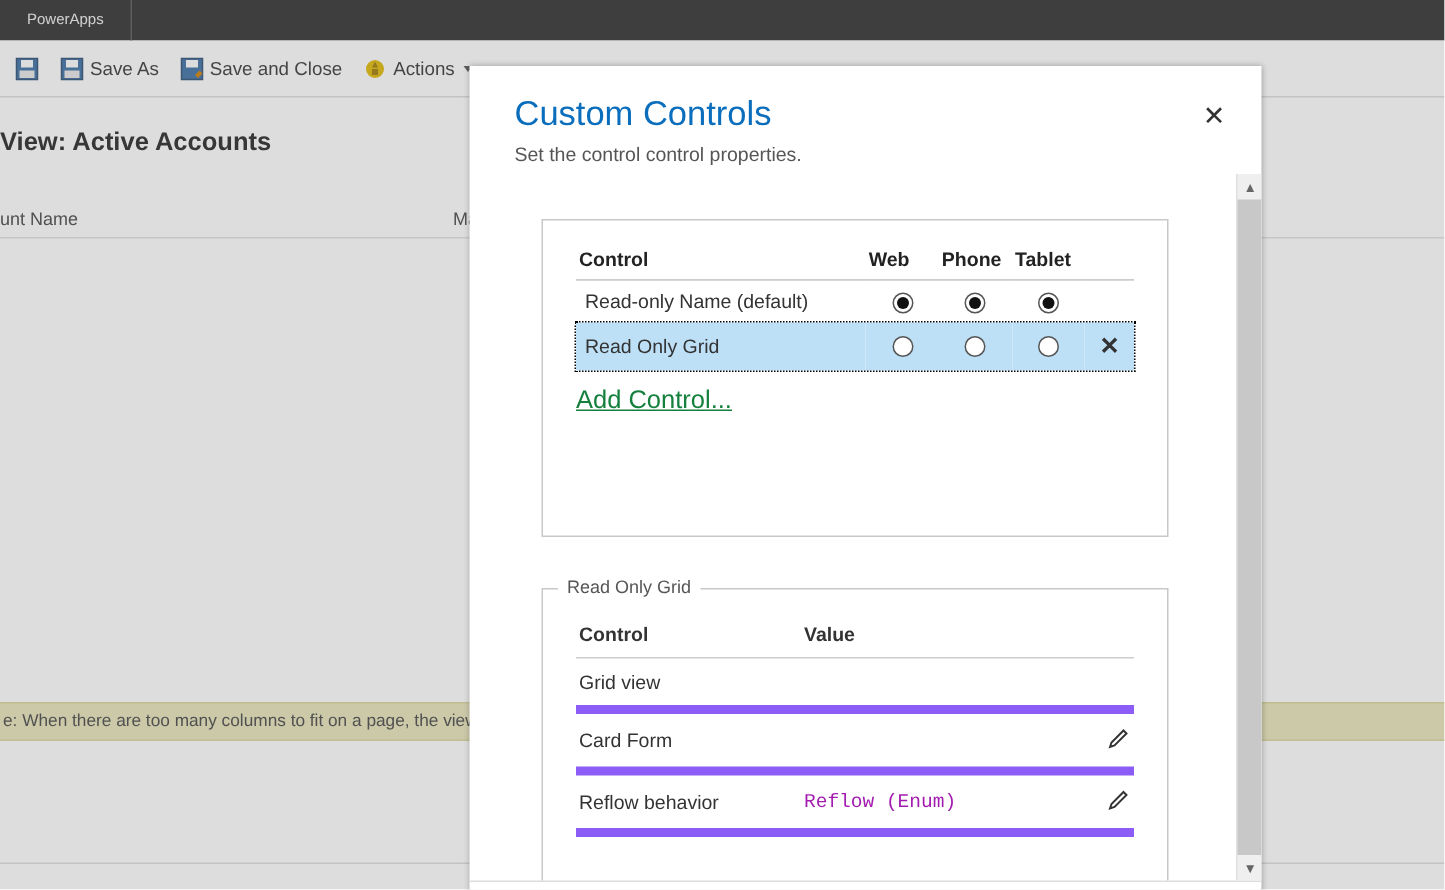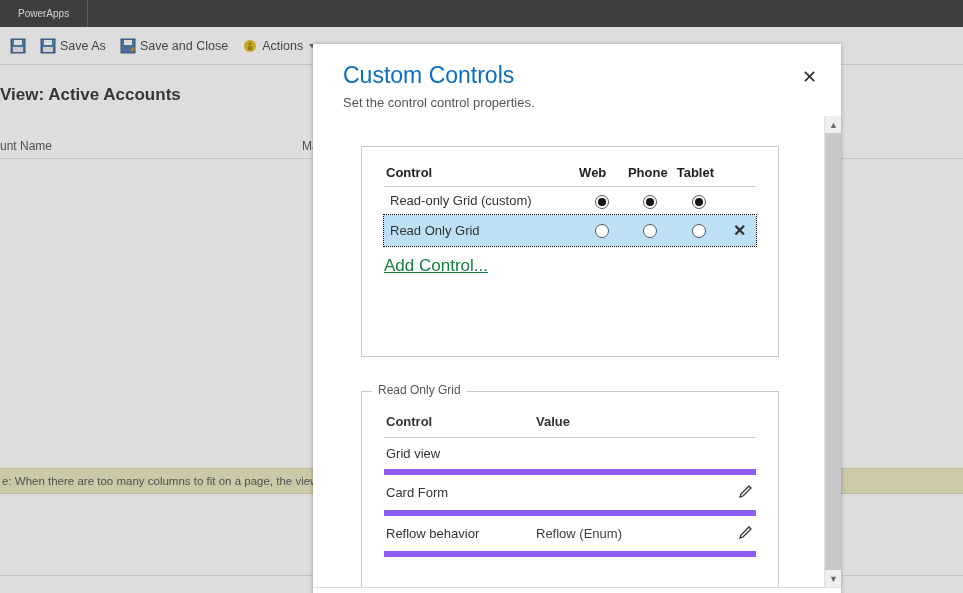--- a/index.html
+++ b/index.html
@@ -230,21 +230,21 @@
     left:10px;
     background:#fff;
     padding:0 6px;
     font-size:12px;
     color:#555;
   }
   .ptable{ width:100%; border-collapse:collapse; font-size:13px;}
   .ptable th{ text-align:left; font-weight:600; padding:4px 2px 8px 2px; border-bottom:1px solid #ccc;}
   .ptable th:first-child{ width:150px;}
   .ptable td{ padding:8px 2px; border-bottom:6px solid #8b5cf6;}
-  .ptable td.val{ color:#404040;}
+  .ptable td.val{ color:#a21caf;font-family:Liberation Mono, monospace;}
   .ptable td.act{ width:26px; text-align:right; cursor:pointer;}
   .pencil{
     display:inline-block;
     width:16px;height:16px;
   }
 
   .mfooter{
     height:50px;
     border-top:1px solid #ddd;
     display:flex;
@@ -338,21 +338,21 @@
           <tr>
             <th>Control</th>
             <th class="col">Web</th>
             <th class="col">Phone</th>
             <th class="col">Tablet</th>
             <th class="last"></th>
           </tr>
         </thead>
         <tbody>
           <tr>
-            <td style="padding-left:6px;">Read-only Grid (custom)</td>
+            <td style="padding-left:6px;">Read-only Name (default)</td>
             <td class="col"><span class="radio checked"></span></td>
             <td class="col"><span class="radio checked"></span></td>
             <td class="col"><span class="radio checked"></span></td>
             <td></td>
           </tr>
           <tr class="sel">
             <td>Read Only Grid</td>
             <td class="col"><span class="radio"></span></td>
             <td class="col"><span class="radio"></span></td>
             <td class="col"><span class="radio"></span></td>

